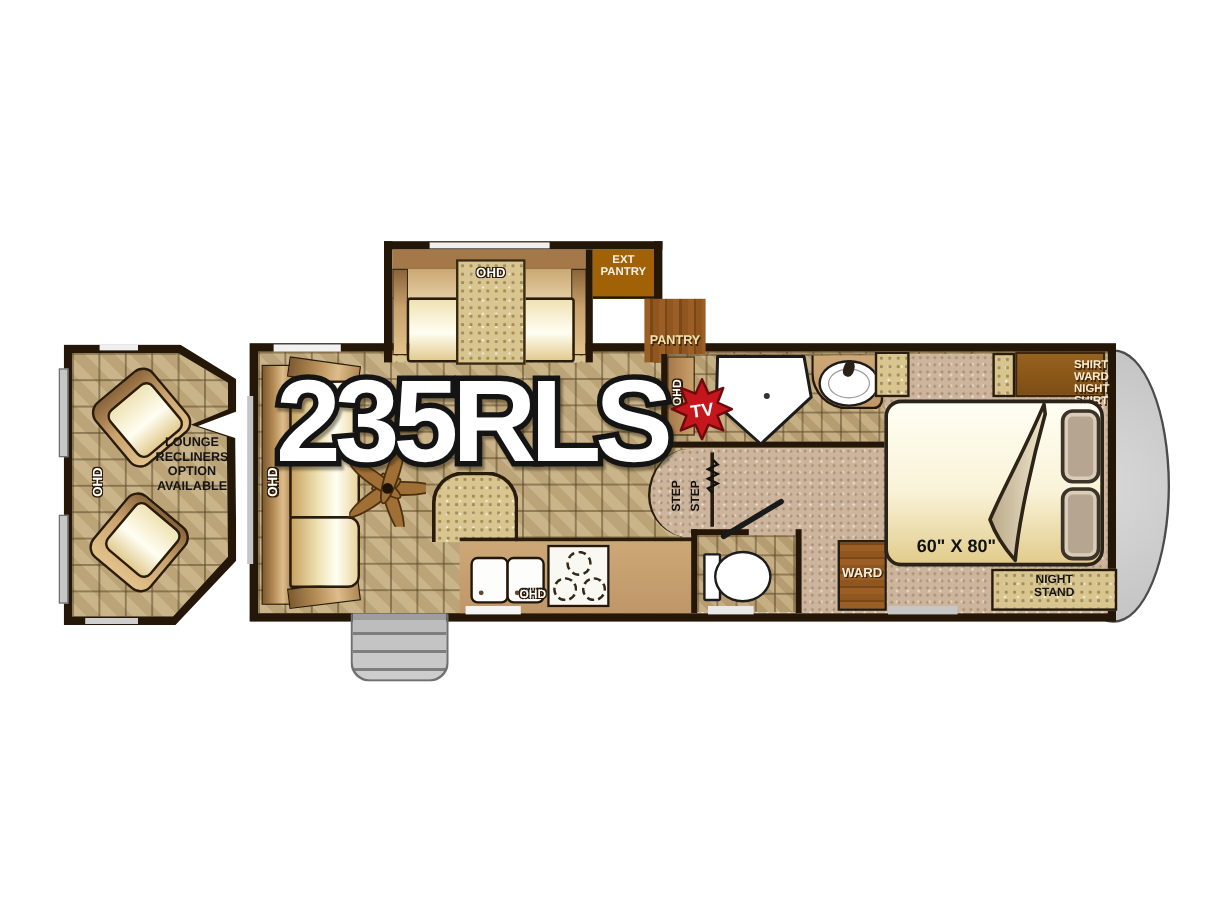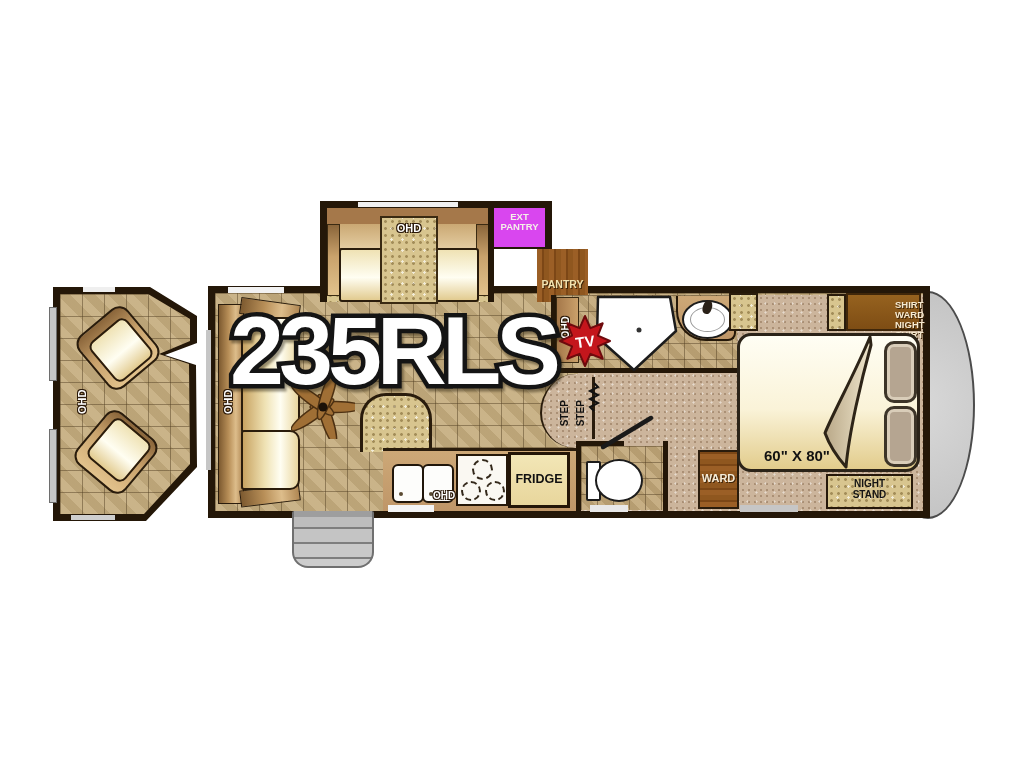--- a/index.html
+++ b/index.html
@@ -55,20 +55,26 @@
 
     <div class="abs" style="left:33px;top:27px;width:64px;height:68px;transform:rotate(-40deg);">
       <div class="abs tan-grad-v dk-border" style="left:0;top:0;right:0;bottom:0;border-radius:12px;"></div>
       <div class="abs cream-grad-v dk-border" style="left:9px;top:12px;right:7px;bottom:5px;border-radius:8px;"></div>
     </div>
 
     <div class="abs" style="left:31px;top:131px;width:64px;height:68px;transform:rotate(40deg);">
       <div class="abs tan-grad-v dk-border" style="left:0;top:0;right:0;bottom:0;border-radius:12px;"></div>
       <div class="abs cream-grad-v dk-border" style="left:9px;top:5px;right:7px;bottom:12px;border-radius:8px;"></div>
     </div>
+    <div class="abs lbl" style="left:74px;top:76px;width:66px;font-size:10.5px;color:#141414;line-height:12px;">
+      <span>LOUNGE</span><br>
+      <span>RECLINERS</span><br>
+      <span>OPTION</span><br>
+      <span>AVAILABLE</span>
+    </div>
     <div class="abs lbl vert outline-w" style="left:12px;top:109px;width:36px;font-size:11px;">OHD</div>
 
     <div class="abs" style="left:-4px;top:20px;width:6px;height:72px;background:#c6c6c6;border:1px solid #6e6e6e;"></div>
     <div class="abs" style="left:-4px;top:142px;width:6px;height:72px;background:#c6c6c6;border:1px solid #6e6e6e;"></div>
     <div class="abs" style="left:30px;top:0;width:32px;height:5px;background:#efefef;"></div>
     <div class="abs" style="left:18px;top:228px;width:44px;height:5px;background:#cfcfcf;"></div>
   </div>
 
   <div class="abs" style="left:881px;top:291px;width:90px;height:224px;border-radius:50%;
               background:radial-gradient(circle at 30% 50%,#dadada,#c2c2c2);border:2px solid #4c4c4c;"></div>
@@ -87,21 +93,21 @@
       <div class="abs" style="left:0;top:0;width:161px;height:16px;background:#a5784a;border-bottom:1.5px solid #3a2a12;"></div>
       <div class="abs" style="left:0;top:16px;width:161px;height:24px;background:linear-gradient(180deg,#caa873,#e3cba0);border-bottom:1.5px solid #6b5028;"></div>
       <div class="abs tan-grad-v" style="left:0;top:16px;width:11px;height:70px;border:1.5px solid #3a2a12;"></div>
       <div class="abs tan-grad-v" style="left:149px;top:16px;width:11px;height:70px;border:1.5px solid #3a2a12;"></div>
       <div class="abs cream-grad-v" style="left:12px;top:40px;width:41px;height:50px;border:2px solid #2a1c0c;border-radius:3px;"></div>
       <div class="abs cream-grad-v" style="left:107px;top:40px;width:41px;height:50px;border:2px solid #2a1c0c;border-radius:3px;"></div>
       <div class="abs speckle" style="left:53px;top:8px;width:54px;height:84px;border:2px solid #3a2a12;">
         <div class="lbl outline-w" style="margin-top:5px;font-size:11px;">OHD</div>
       </div>
       <div class="abs wall" style="left:161px;top:0;width:6px;height:94px;"></div>
-      <div class="abs" style="left:167px;top:0;width:51px;height:39px;background:#d946ef;border-bottom:2px solid #241708;">
+      <div class="abs" style="left:167px;top:0;width:51px;height:39px;background:#a16207;border-bottom:2px solid #241708;">
         <div class="lbl" style="margin-top:4px;font-size:9.5px;color:#f4f0e8;">
           <span>EXT</span><br>
           <span>PANTRY</span>
         </div>
       </div>
       <div class="abs wood-v" style="left:167px;top:41px;width:51px;height:53px;margin-left:43px;">
         <div class="lbl" style="margin-top:30px;font-size:10.5px;color:#f3e3b0;text-shadow:1px 1px 0 #3c2408;">PANTRY</div>
       </div>
     </div>
   </div>
@@ -134,23 +140,20 @@
   </div>
   <div class="abs" style="left:422px;top:464px;width:28px;height:35px;background:#fdfdfb;border:2px solid #20160a;border-radius:6px;">
     <div class="abs" style="left:5px;bottom:5px;width:4px;height:4px;border-radius:50%;background:#5a4a32;"></div>
   </div>
   <div class="abs lbl outline-w" style="left:428px;top:491px;width:32px;font-size:10px;">OHD</div>
   <div class="abs" style="left:456px;top:454px;width:52px;height:52px;background:#faf8f2;border:2px solid #241708;box-sizing:border-box;">
     <div class="abs" style="left:14px;top:3px;width:17px;height:17px;border:2px dashed #33281a;border-radius:50%;"></div>
     <div class="abs" style="left:3px;top:25px;width:16px;height:16px;border:2px dashed #33281a;border-radius:50%;"></div>
     <div class="abs" style="left:27px;top:25px;width:16px;height:16px;border:2px dashed #33281a;border-radius:50%;"></div>
   </div>
-  <div class="abs" style="left:508px;top:452px;width:62px;height:56px;background:linear-gradient(180deg,#f2e6b6,#e8d69c);border:3px solid #231507;box-sizing:border-box;">
-    <div class="lbl" style="margin-top:18px;font-size:12.5px;color:#111;">FRIDGE</div>
-  </div>
 
   <div class="abs tile-sm" style="left:551px;top:295px;width:186px;height:78px;border-left:5px solid #241708;border-bottom:5px solid #241708;box-sizing:border-box;"></div>
   <div class="abs" style="left:556px;top:297px;width:21px;height:64px;background:linear-gradient(90deg,#a5784a,#caa06a);border:1.5px solid #3a2a12;"></div>
   <div class="abs lbl vert outline-w" style="left:548px;top:322px;width:36px;font-size:10px;">OHD</div>
   <svg class="abs" style="left:553px;top:295px;" width="186" height="78" viewBox="0 0 186 78">
     <polygon points="45,2 117,2 123,36 81,75 44,42" fill="#ffffff" stroke="#1c1c1c" stroke-width="2.5" stroke-linejoin="round"></polygon>
     <circle cx="86" cy="35" r="2.5" fill="#333"></circle>
   </svg>
   <div class="abs" style="left:676px;top:296px;width:60px;height:45px;background:linear-gradient(180deg,#cda877,#bf9668);border:2px solid #241708;border-top:none;border-radius:0 0 8px 30px;box-sizing:border-box;"></div>
   <div class="abs" style="left:682px;top:300px;width:47px;height:35px;background:#fff;border:2.5px solid #1c1c1c;border-radius:50%;">
@@ -197,21 +200,21 @@
         <stop offset="0" stop-color="#b9a888"></stop>
         <stop offset="1" stop-color="#efe6cc"></stop>
       </linearGradient>
     </defs>
     <path d="M133,4 C117,42 96,80 88,100 C93,114 102,126 109,134 C112,100 124,48 134,12 Z" fill="url(#foldg)" stroke="#2d2417" stroke-width="3" stroke-linejoin="round"></path>
   </svg>
   <div class="abs" style="left:884px;top:341px;width:33px;height:62px;background:#b5a591;border:3px solid #3c3428;border-radius:10px;box-shadow:inset 0 0 0 3px #d9cdb9;box-sizing:border-box;"></div>
   <div class="abs" style="left:884px;top:406px;width:33px;height:61px;background:#b5a591;border:3px solid #3c3428;border-radius:10px;box-shadow:inset 0 0 0 3px #d9cdb9;box-sizing:border-box;"></div>
   <div class="abs lbl" style="left:752px;top:448px;width:90px;font-size:15px;color:#111;">60" X 80"</div>
 
-  <div class="abs speckle" style="left:826px;top:474px;width:87px;height:35px;border:2.5px solid #26180a;box-sizing:border-box;">
+  <div class="abs speckle" style="left:826px;top:474px;width:105px;height:35px;border:2.5px solid #26180a;box-sizing:border-box;">
     <div class="lbl" style="margin-top:3px;font-size:10px;color:#141414;">
       <span>NIGHT</span><br>
       <span>STAND</span>
     </div>
   </div>
 
   <div class="abs" style="left:228px;top:287px;width:56px;height:6px;background:#f2f2f2;"></div>
   <div class="abs" style="left:206px;top:330px;width:5px;height:140px;background:#c6c6c6;"></div>
   <div class="abs" style="left:388px;top:505px;width:46px;height:7px;background:#f4f4f4;"></div>
   <div class="abs" style="left:590px;top:505px;width:38px;height:7px;background:#e8e8e8;"></div>

